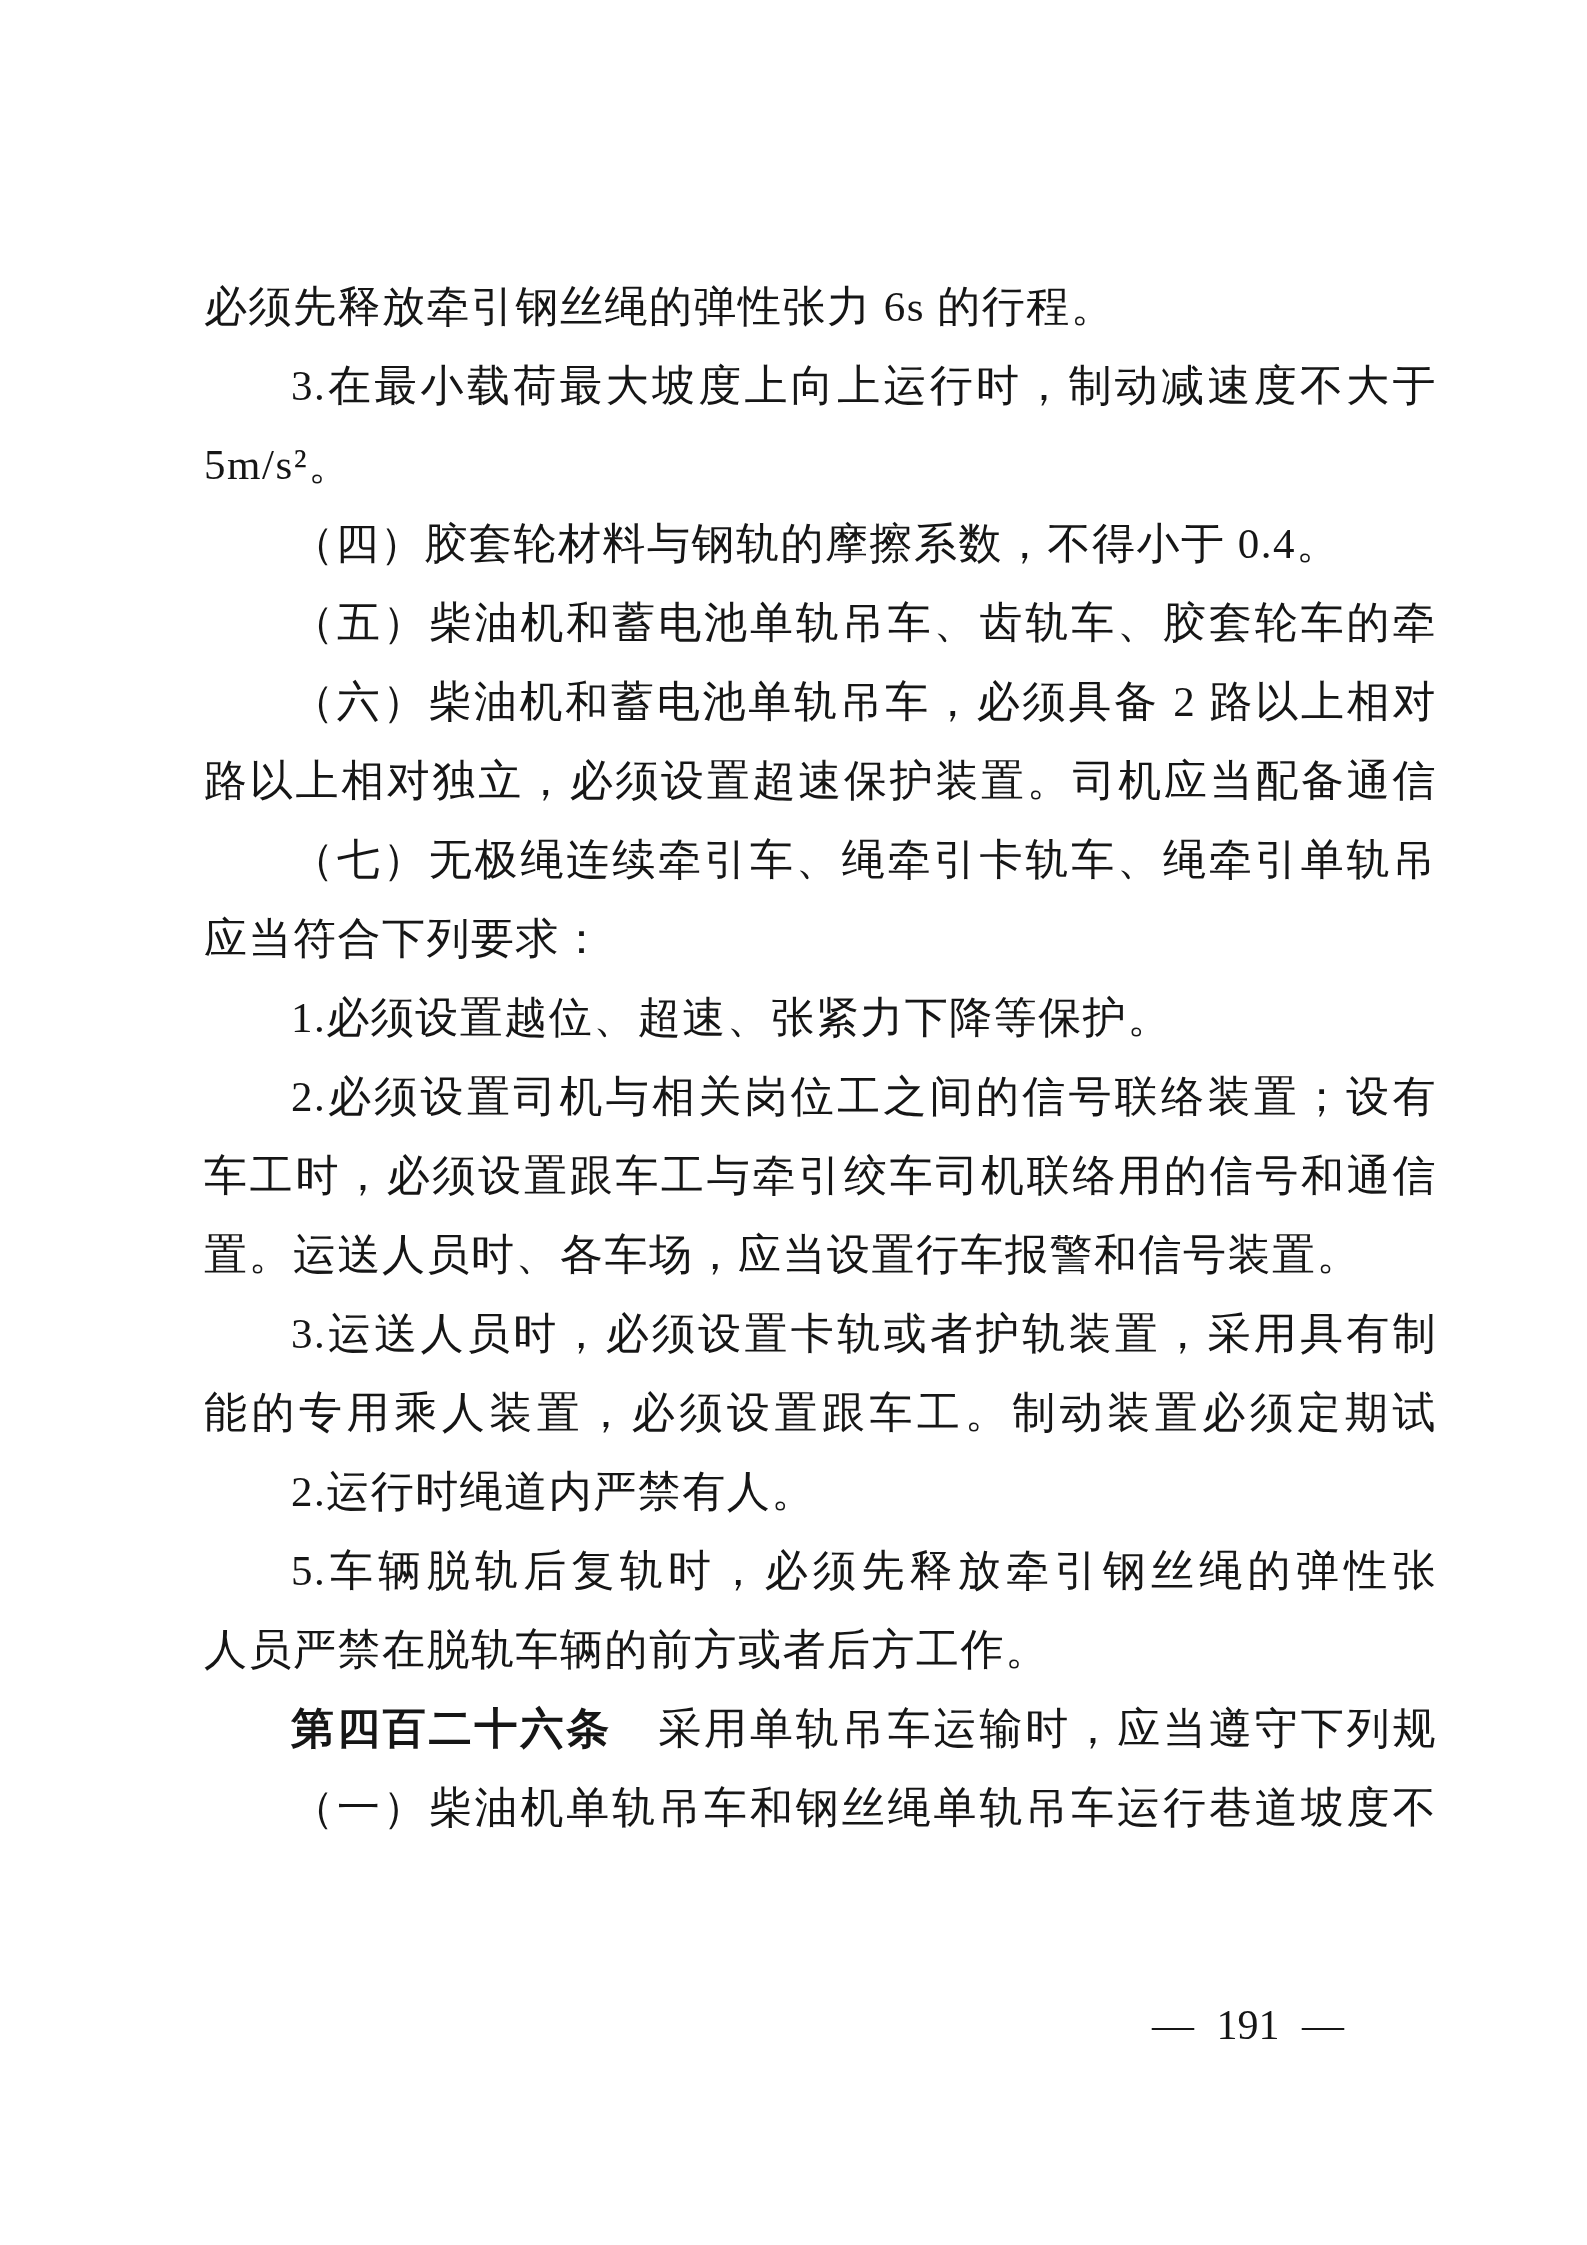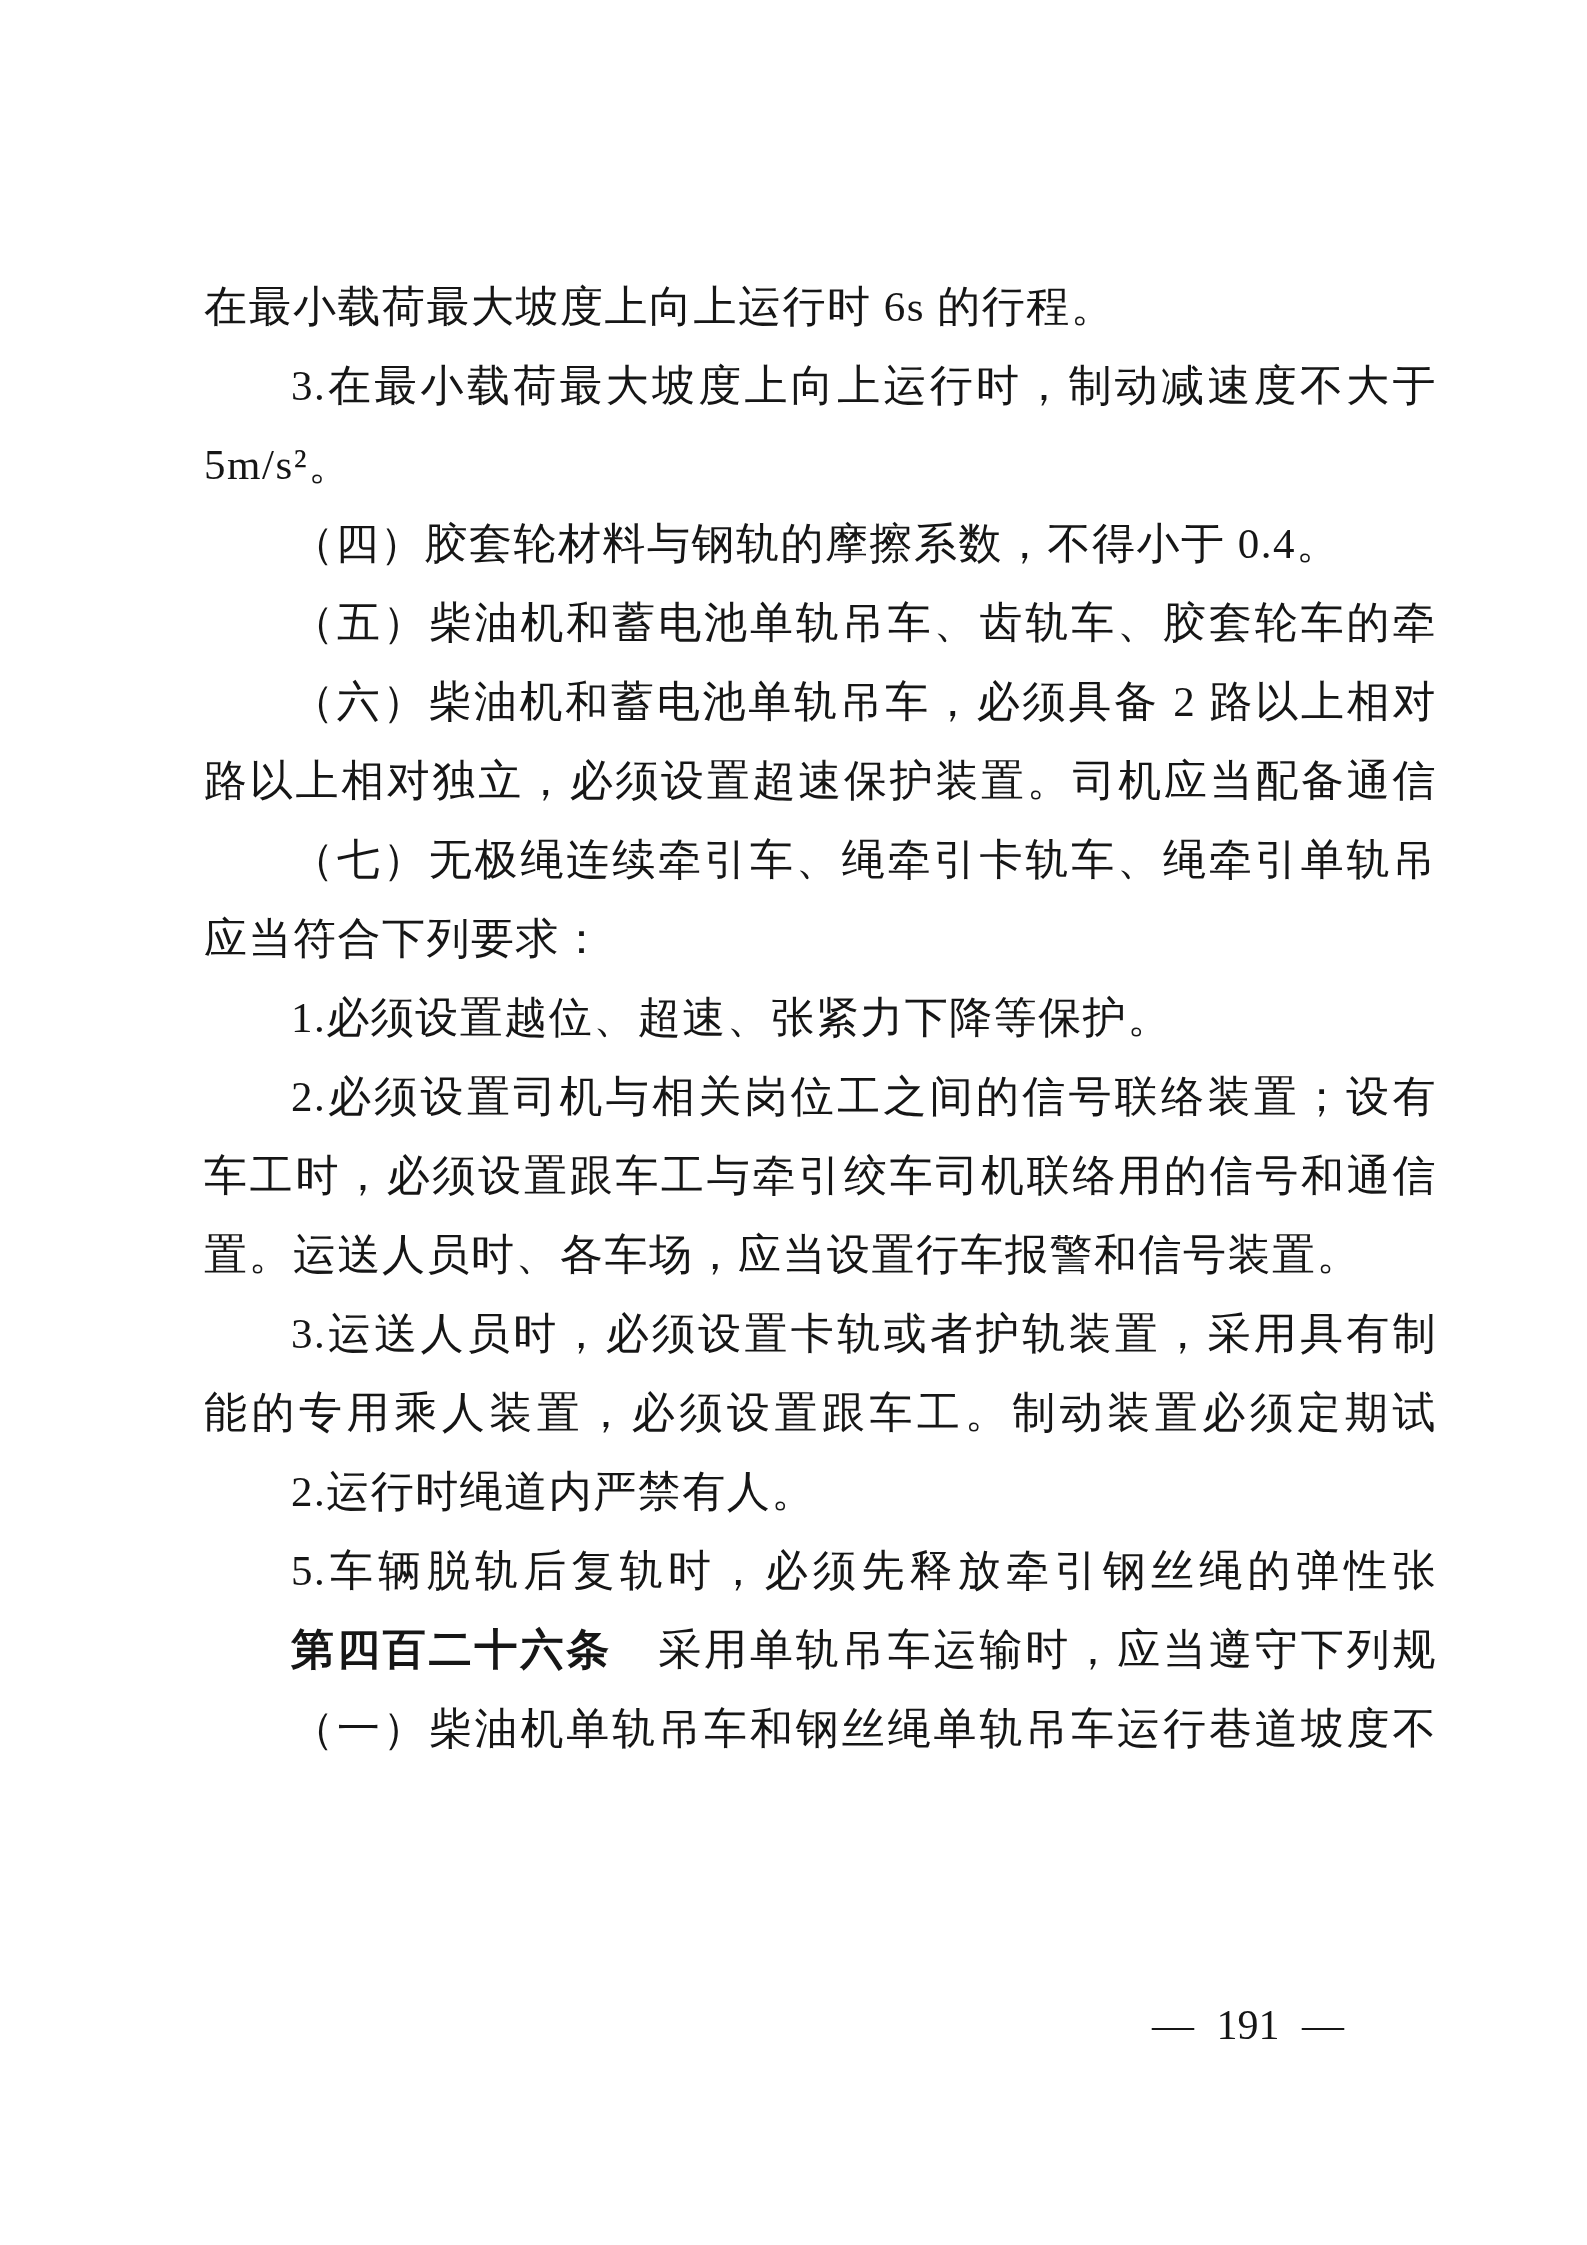--- a/index.html
+++ b/index.html
@@ -50,37 +50,38 @@
     font-size: 42px;
     letter-spacing: 0;
     color: #161616;
   }
 </style>
 </head>
 <body>
 
 <div class="page">
   <main class="content" id="content">
-      <div class="line"><span>在最小载荷最大坡度上向上运行时 6s 的行程。</span></div>
+      <div class="line"><span>必须先释放牵引钢丝绳的弹性张力 6s 的行程。</span></div>
       <div class="line indent stretch"><span>3.在最小载荷最大坡度上向上运行时，制动减速度不大于</span></div>
       <div class="line"><span>5m/s²。</span></div>
       <div class="line indent"><span>（四）胶套轮材料与钢轨的摩擦系数，不得小于 0.4。</span></div>
       <div class="line indent stretch"><span>（五）柴油机和蓄电池单轨吊车、齿轨车、胶套轮车的牵引机车</span></div>
       <div class="line indent stretch"><span>（六）柴油机和蓄电池单轨吊车，必须具备 2 路以上相对独立</span></div>
       <div class="line stretch"><span>路以上相对独立，必须设置超速保护装置。司机应当配备通信</span></div>
       <div class="line indent stretch"><span>（七）无极绳连续牵引车、绳牵引卡轨车、绳牵引单轨吊车，还</span></div>
       <div class="line"><span>应当符合下列要求：</span></div>
       <div class="line indent"><span>1.必须设置越位、超速、张紧力下降等保护。</span></div>
       <div class="line indent stretch"><span>2.必须设置司机与相关岗位工之间的信号联络装置；设有跟</span></div>
       <div class="line stretch"><span>车工时，必须设置跟车工与牵引绞车司机联络用的信号和通信装</span></div>
       <div class="line"><span>置。运送人员时、各车场，应当设置行车报警和信号装置。</span></div>
       <div class="line indent stretch"><span>3.运送人员时，必须设置卡轨或者护轨装置，采用具有制动功</span></div>
       <div class="line"><span>能的专用乘人装置，必须设置跟车工。制动装置必须定期试验。</span></div>
       <div class="line indent"><span>2.运行时绳道内严禁有人。</span></div>
       <div class="line indent stretch"><span>5.车辆脱轨后复轨时，必须先释放牵引钢丝绳的弹性张力。</span></div>
+      <div class="line"><span>人员严禁在脱轨车辆的前方或者后方工作。</span></div>
       <div class="line indent stretch"><span class="bold">第四百二十六条</span><span>　采用单轨吊车运输时，应当遵守下列规定：</span></div>
       <div class="line indent stretch"><span>（一）柴油机单轨吊车和钢丝绳单轨吊车运行巷道坡度不大于</span></div>
     </main>
   <div class="footer">
     <span>—</span>
     <span>191</span>
     <span>—</span>
   </div>
 </div>
 

